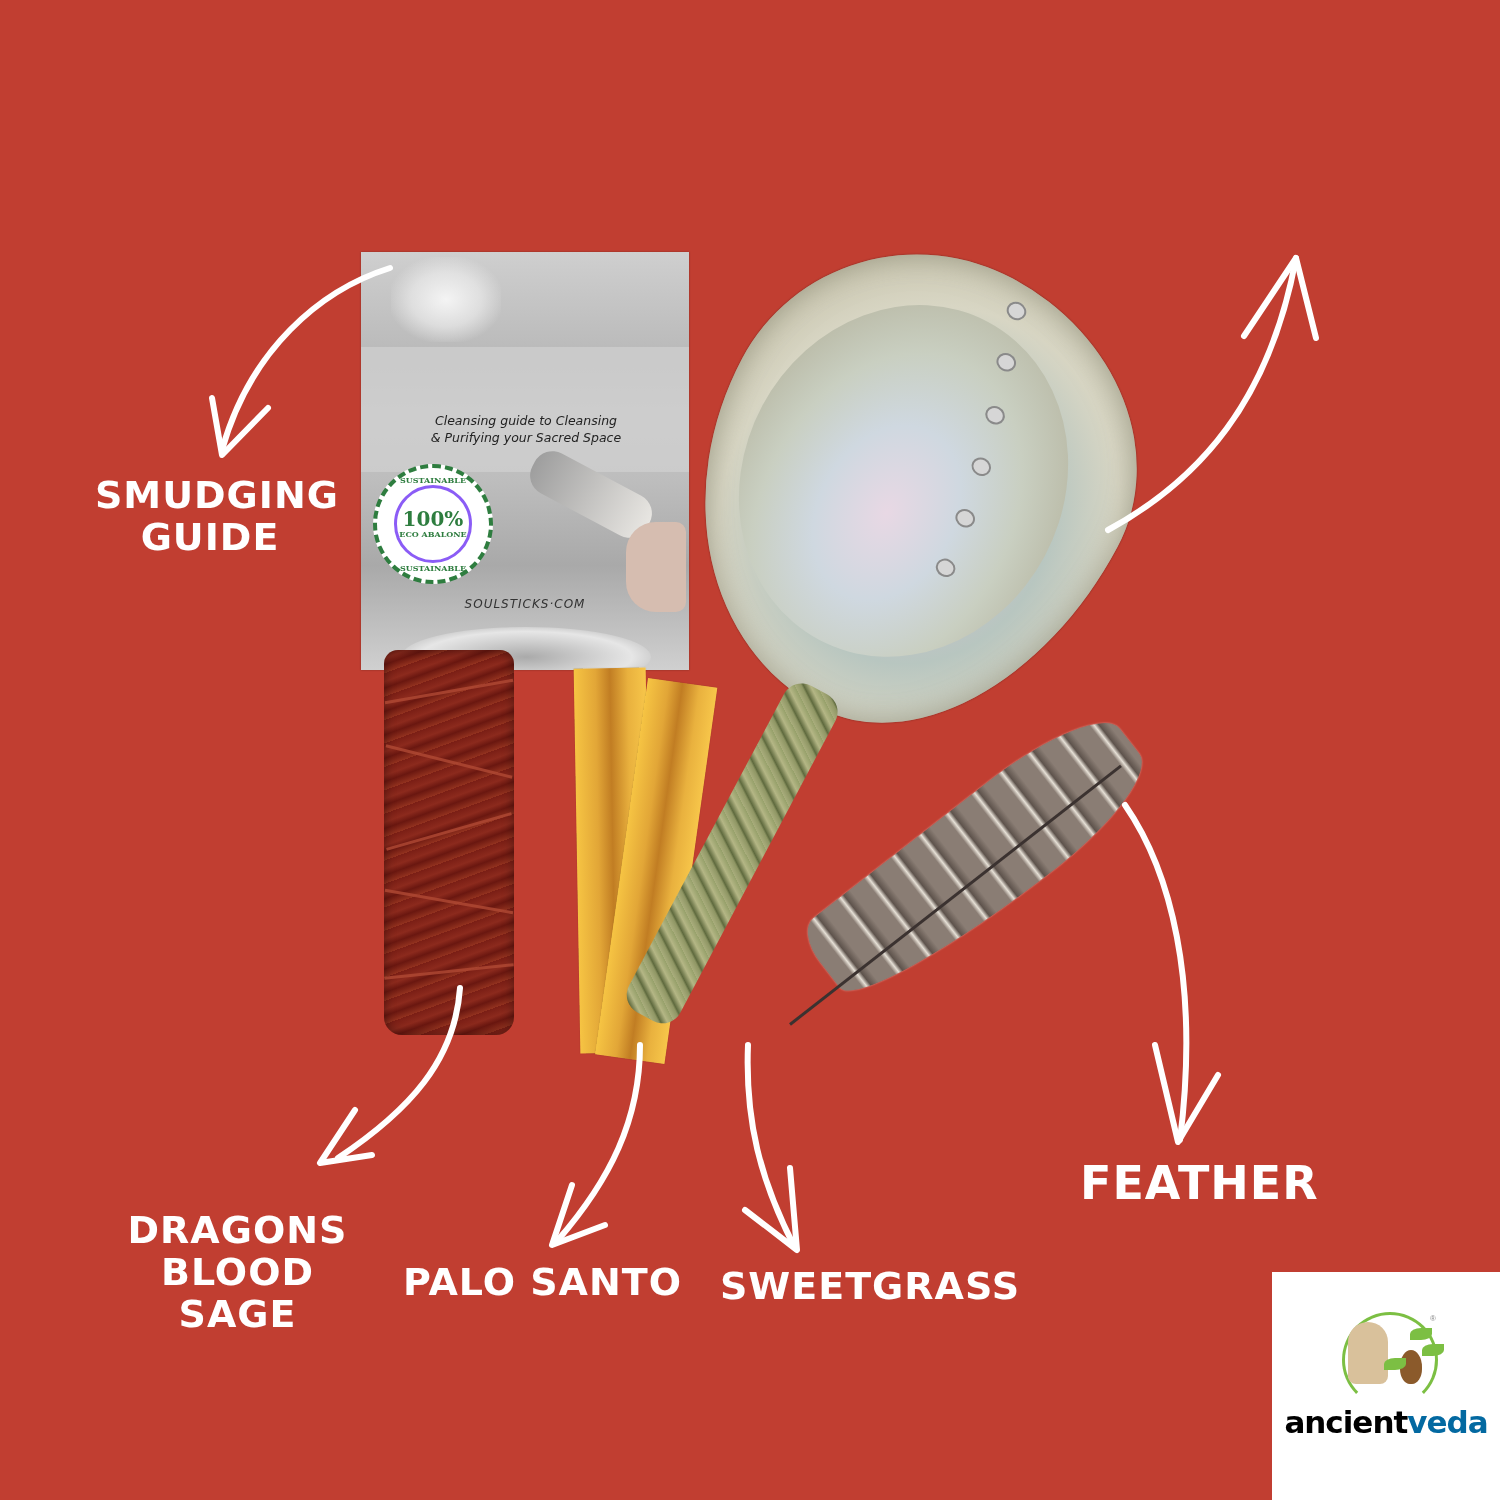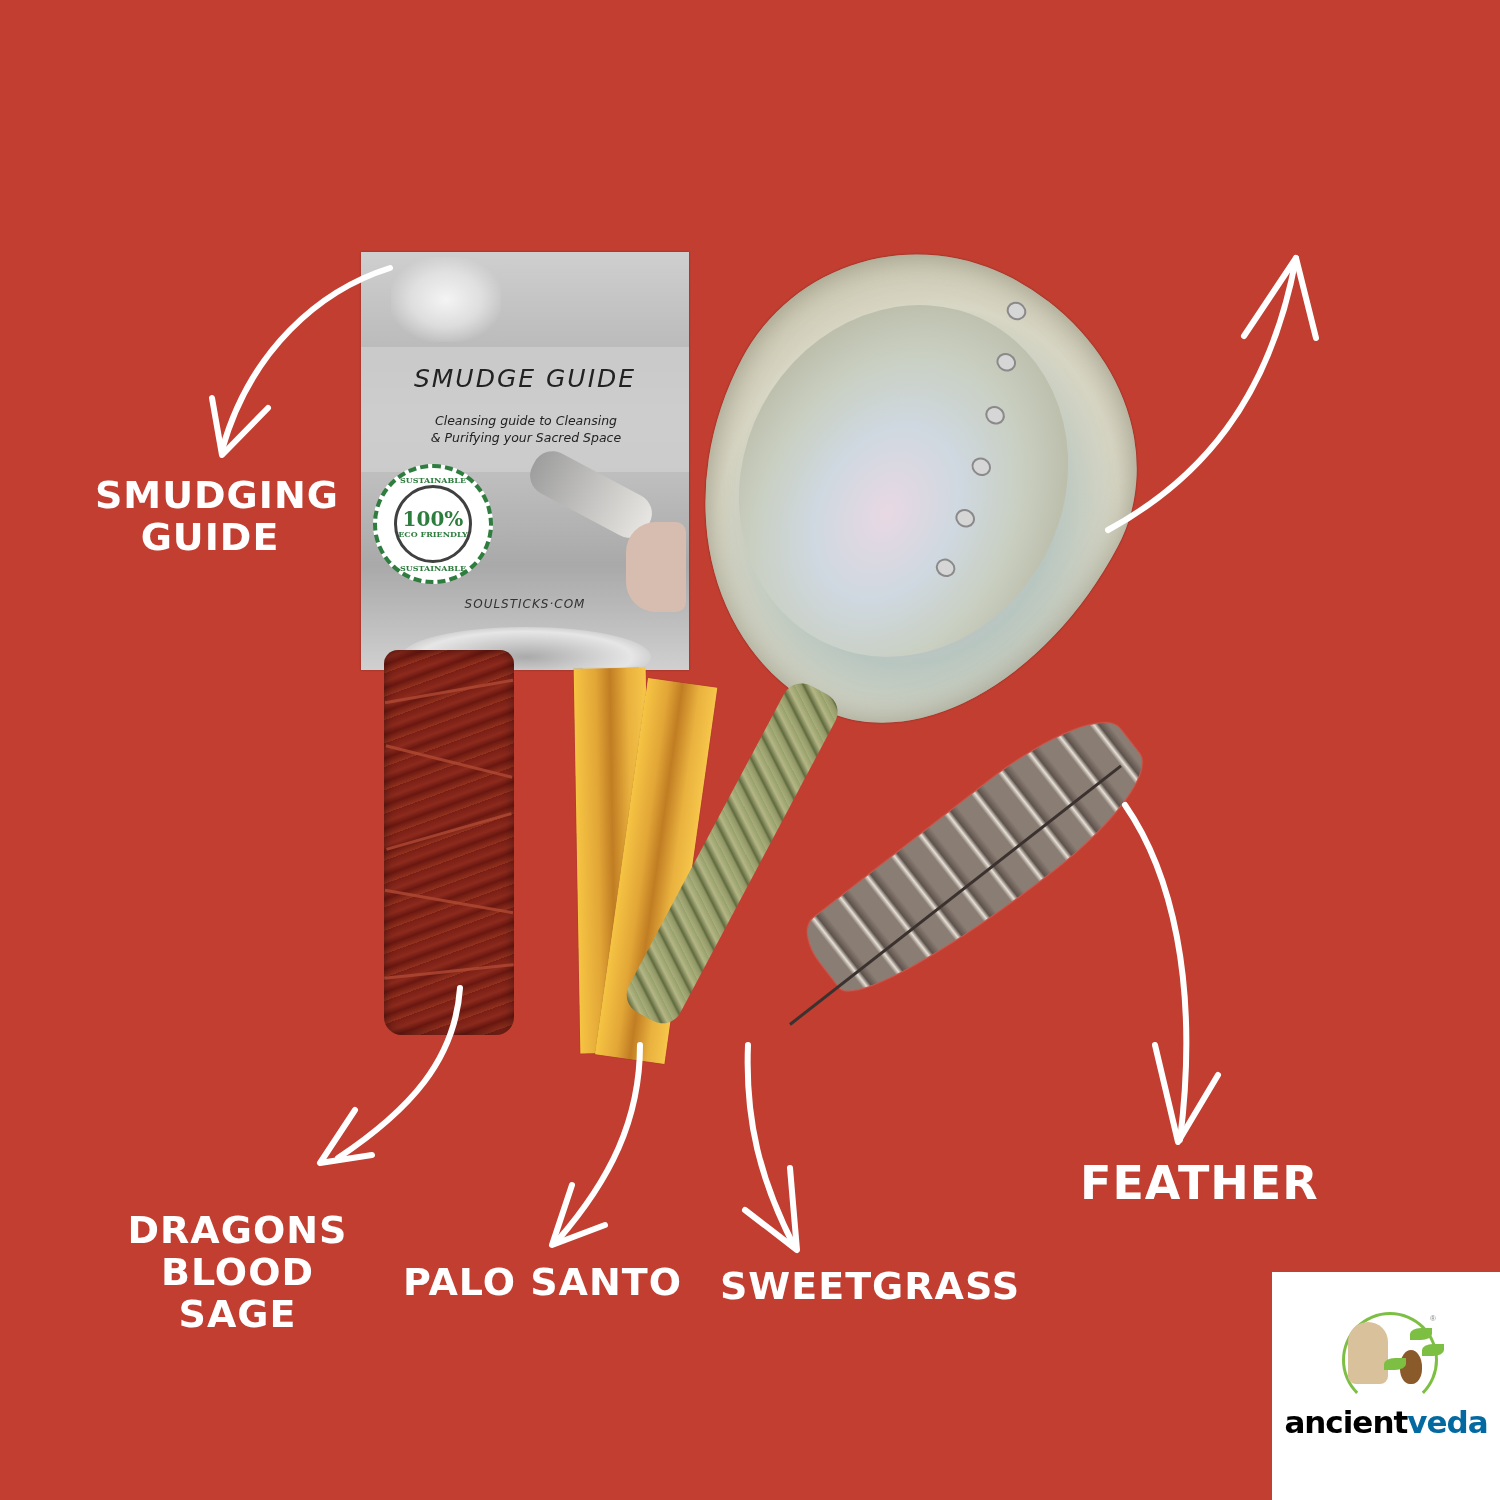--- a/index.html
+++ b/index.html
@@ -14,21 +14,21 @@
   .lbl-feather { left:1080px; top:1158px; width:185px; font-size:46px; }
   svg.arrows { position:absolute; left:0; top:0; width:1500px; height:1500px; pointer-events:none; }
 
   
   .booklet { position:absolute; left:361px; top:252px; width:328px; height:418px; background:linear-gradient(180deg,#cfcfcf 0%,#b9b9b9 25%,#c4c4c4 40%,#bdbdbd 55%,#a9a9a9 75%,#d0d0d0 100%); overflow:hidden; box-shadow:0 0 2px rgba(0,0,0,0.3); }
   .smoke { position:absolute; left:30px; top:5px; width:110px; height:85px; background:radial-gradient(ellipse at center,#f4f4f4 0%,rgba(240,240,240,0.6) 45%,rgba(200,200,200,0) 75%); }
   .bk-band { position:absolute; left:0; top:95px; width:328px; height:125px; background:rgba(210,210,210,0.65); }
   .bk-title { position:absolute; left:0; top:112px; width:328px; text-align:center; font-family:"DejaVu Sans", sans-serif; font-size:25px; color:#222; letter-spacing:2px; font-style:italic; }
   .bk-sub { position:absolute; left:30px; top:160px; width:270px; text-align:center; font-family:"DejaVu Sans", sans-serif; font-size:12.5px; line-height:17px; color:#222; font-style:italic; }
   .stamp { position:absolute; left:12px; top:212px; width:120px; height:120px; border-radius:50%; background:#fff; border:4px dashed #2e7d3f; box-sizing:border-box; display:flex; align-items:center; justify-content:center; flex-direction:column; }
-  .stamp .inner { width:72px; height:72px; border-radius:50%; border:3px solid #404040; display:flex; flex-direction:column; align-items:center; justify-content:center; }
+  .stamp .inner { width:72px; height:72px; border-radius:50%; border:3px solid #8b5cf6; display:flex; flex-direction:column; align-items:center; justify-content:center; }
   .stamp .pct { font-family:"DejaVu Serif", serif; font-weight:bold; color:#2e7d3f; font-size:20px; line-height:20px; }
   .stamp .eco { font-family:"DejaVu Serif", serif; font-weight:bold; color:#2e7d3f; font-size:8px; line-height:10px; }
   .stamp .ring { position:absolute; font-family:"DejaVu Serif", serif; font-size:8px; font-weight:bold; color:#2e7d3f; }
   .stamp .ring.top { top:7px; }
   .stamp .ring.bot { bottom:7px; }
   .sage-hand { position:absolute; left:165px; top:220px; width:130px; height:45px; background:linear-gradient(90deg,#9e9e9e,#e8e6e2); border-radius:20px; transform:rotate(28deg); }
   .hand { position:absolute; left:265px; top:270px; width:60px; height:90px; background:#d6bdb0; border-radius:30px 10px 10px 30px; }
   .bk-site { position:absolute; left:0; top:345px; width:328px; text-align:center; font-family:"DejaVu Sans", sans-serif; font-size:12px; font-style:italic; color:#333; letter-spacing:1px; }
   .bowl { position:absolute; left:40px; top:375px; width:250px; height:60px; border-radius:50%; background:radial-gradient(ellipse at center,#aaa 0%,#e6e6e6 60%,#999 100%); }
 
@@ -65,32 +65,31 @@
   .reg { position:absolute; left:158px; top:42px; font-size:8px; color:#888; }
 </style>
 </head>
 <body>
 
 <div class="canvas">
 
   <div class="booklet">
     <div class="smoke"></div>
     <div class="bk-band"></div>
-    <div class="bk-title">SMUDGE GUIDE</div>
     <div class="bk-sub">
       <div>Cleansing guide to Cleansing</div>
       <div>&amp; Purifying your Sacred Space</div>
     </div>
     <div class="sage-hand"></div>
     <div class="hand"></div>
     <div class="stamp">
       <span class="ring top">SUSTAINABLE</span>
       <div class="inner">
         <span class="pct">100%</span>
-        <span class="eco">ECO FRIENDLY</span>
+        <span class="eco">ECO ABALONE</span>
       </div>
       <span class="ring bot">SUSTAINABLE</span>
     </div>
     <div class="bk-site">SOULSTICKS·COM</div>
     <div class="bowl"></div>
   </div>
 
   <div class="shell">
     <div class="shell-inner"></div>
     <div class="hole" style="left:210px;top:18px;"></div>

